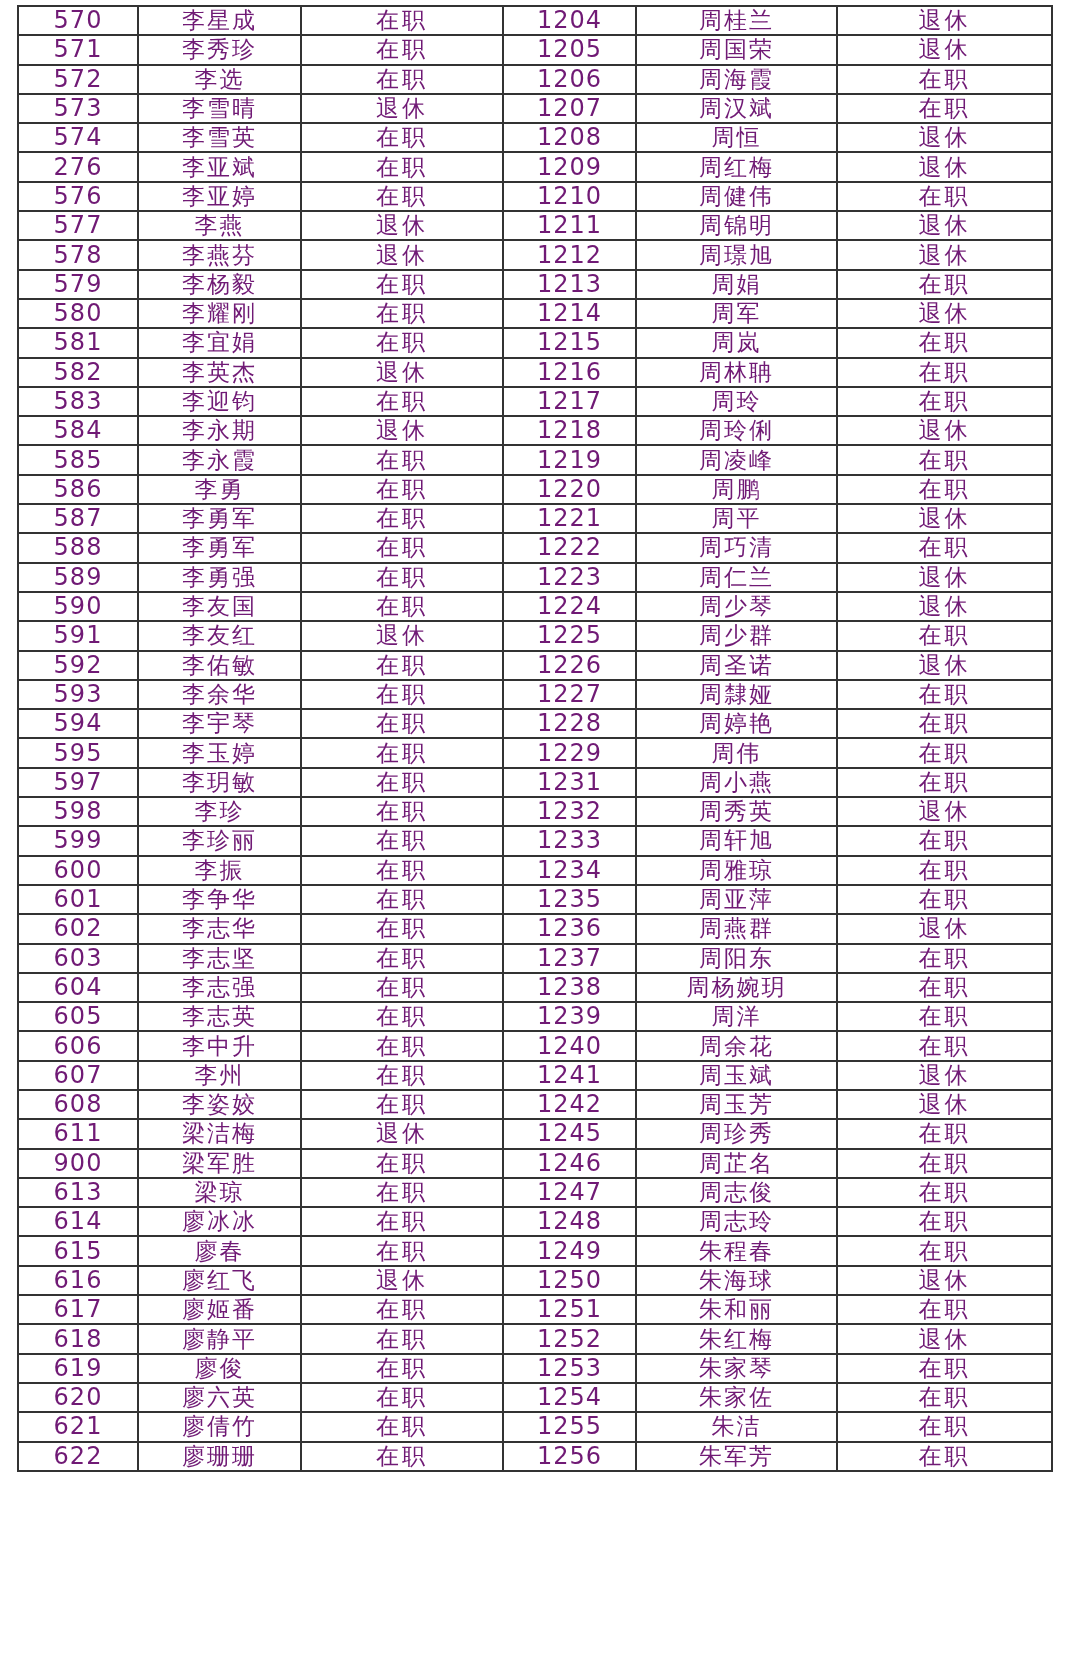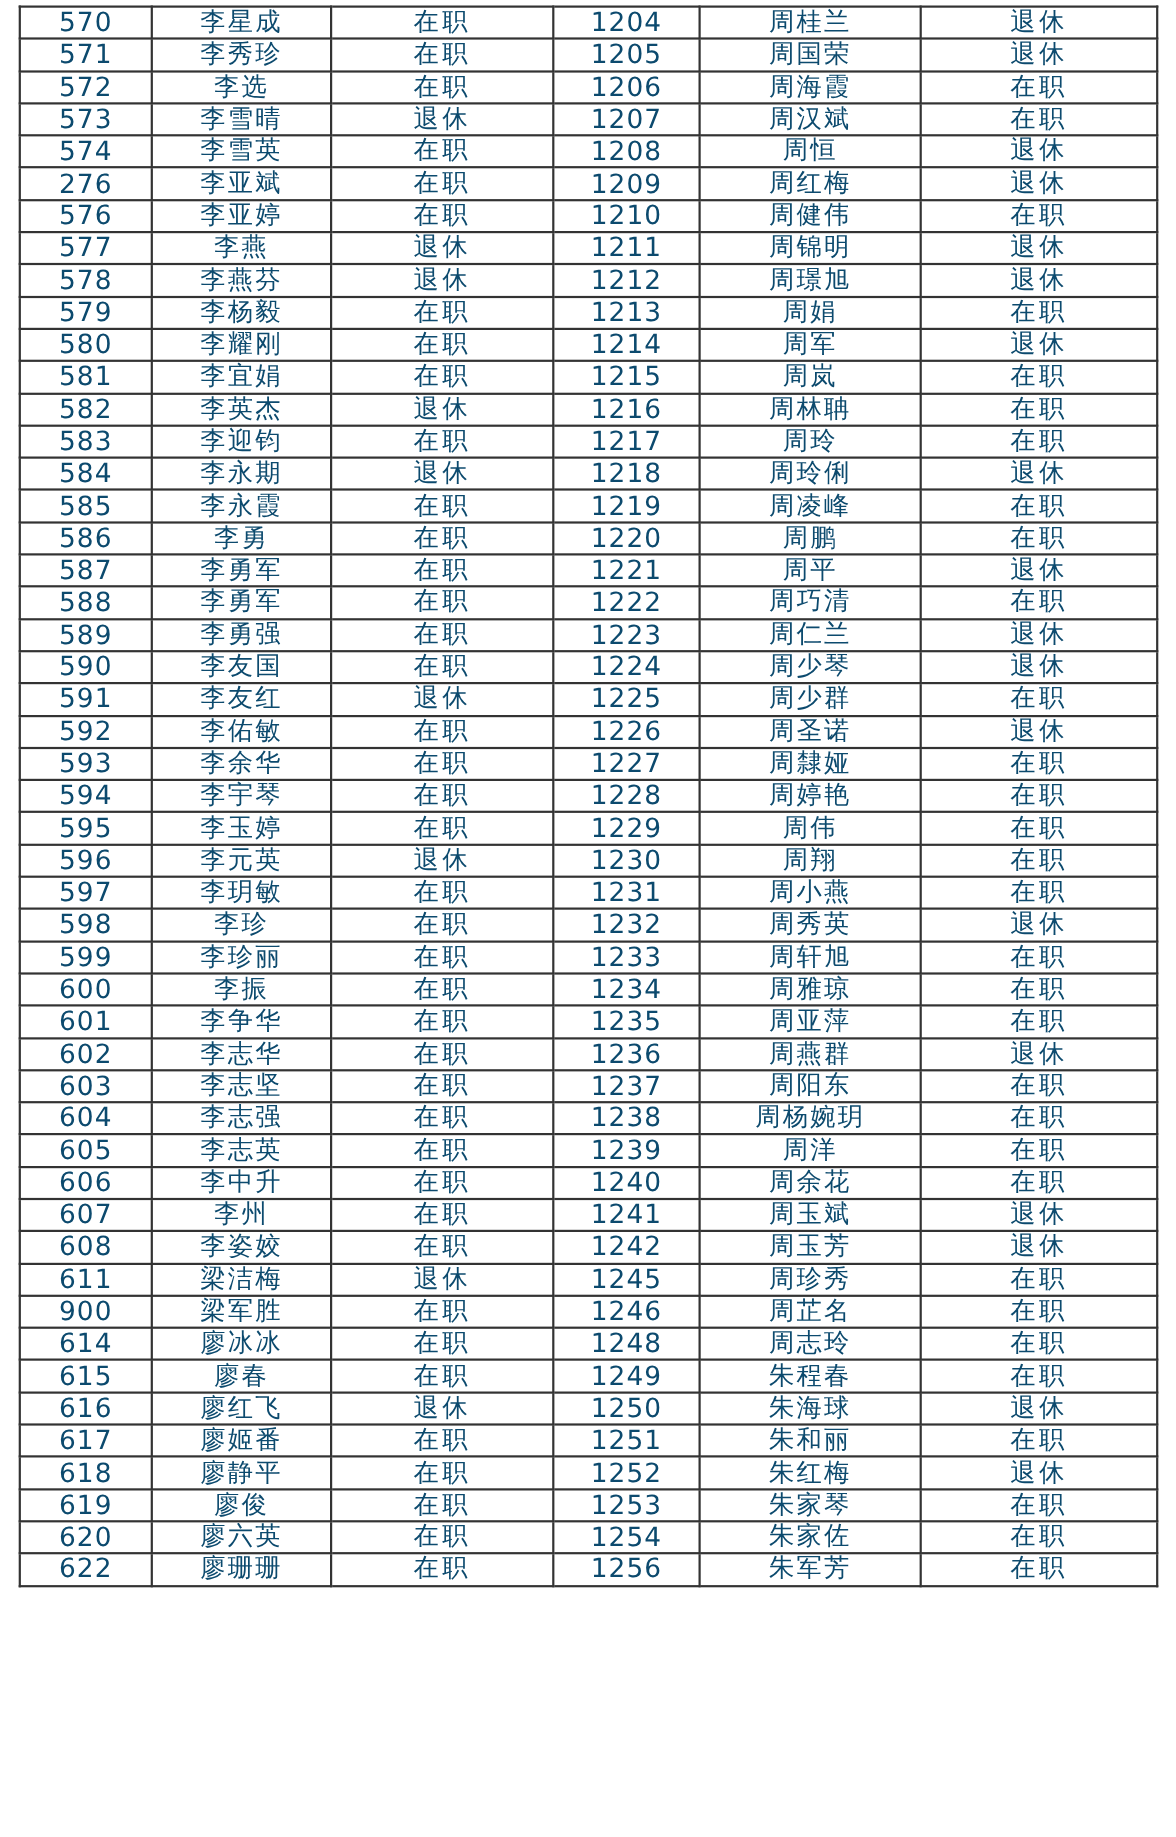--- a/index.html
+++ b/index.html
@@ -5,21 +5,21 @@
   html, body { margin: 0; padding: 0; background: #ffffff; }
   body { width: 1069px; height: 1670px; position: relative; overflow: hidden; }
   #roster {
     position: absolute;
     left: 17px;
     top: 5px;
     border-collapse: collapse;
     table-layout: fixed;
     width: 1034px;
     font-family: "DejaVu Sans", "Liberation Sans", sans-serif;
-    color: #0c4a6e;
+    color: #701a75;
   }
   #roster td {
     border: 2px solid #333333;
     height: 27.3px;
     padding: 0;
     text-align: center;
     vertical-align: middle;
     font-size: 23px;
     line-height: 27px;
     white-space: nowrap;
@@ -250,28 +250,20 @@
       </tr>
       <tr>
         <td class="num">595</td>
         <td class="name">李玉婷</td>
         <td class="status">在职</td>
         <td class="num">1229</td>
         <td class="name">周伟</td>
         <td class="status">在职</td>
       </tr>
       <tr>
-        <td class="num">596</td>
-        <td class="name">李元英</td>
-        <td class="status">退休</td>
-        <td class="num">1230</td>
-        <td class="name">周翔</td>
-        <td class="status">在职</td>
-      </tr>
-      <tr>
         <td class="num">597</td>
         <td class="name">李玥敏</td>
         <td class="status">在职</td>
         <td class="num">1231</td>
         <td class="name">周小燕</td>
         <td class="status">在职</td>
       </tr>
       <tr>
         <td class="num">598</td>
         <td class="name">李珍</td>
@@ -370,20 +362,28 @@
       </tr>
       <tr>
         <td class="num">900</td>
         <td class="name">梁军胜</td>
         <td class="status">在职</td>
         <td class="num">1246</td>
         <td class="name">周芷名</td>
         <td class="status">在职</td>
       </tr>
       <tr>
+        <td class="num">613</td>
+        <td class="name">梁琼</td>
+        <td class="status">在职</td>
+        <td class="num">1247</td>
+        <td class="name">周志俊</td>
+        <td class="status">在职</td>
+      </tr>
+      <tr>
         <td class="num">614</td>
         <td class="name">廖冰冰</td>
         <td class="status">在职</td>
         <td class="num">1248</td>
         <td class="name">周志玲</td>
         <td class="status">在职</td>
       </tr>
       <tr>
         <td class="num">615</td>
         <td class="name">廖春</td>
@@ -423,20 +423,28 @@
         <td class="num">1253</td>
         <td class="name">朱家琴</td>
         <td class="status">在职</td>
       </tr>
       <tr>
         <td class="num">620</td>
         <td class="name">廖六英</td>
         <td class="status">在职</td>
         <td class="num">1254</td>
         <td class="name">朱家佐</td>
+        <td class="status">在职</td>
+      </tr>
+      <tr>
+        <td class="num">621</td>
+        <td class="name">廖倩竹</td>
+        <td class="status">在职</td>
+        <td class="num">1255</td>
+        <td class="name">朱洁</td>
         <td class="status">在职</td>
       </tr>
       <tr>
         <td class="num">622</td>
         <td class="name">廖珊珊</td>
         <td class="status">在职</td>
         <td class="num">1256</td>
         <td class="name">朱军芳</td>
         <td class="status">在职</td>
       </tr>

